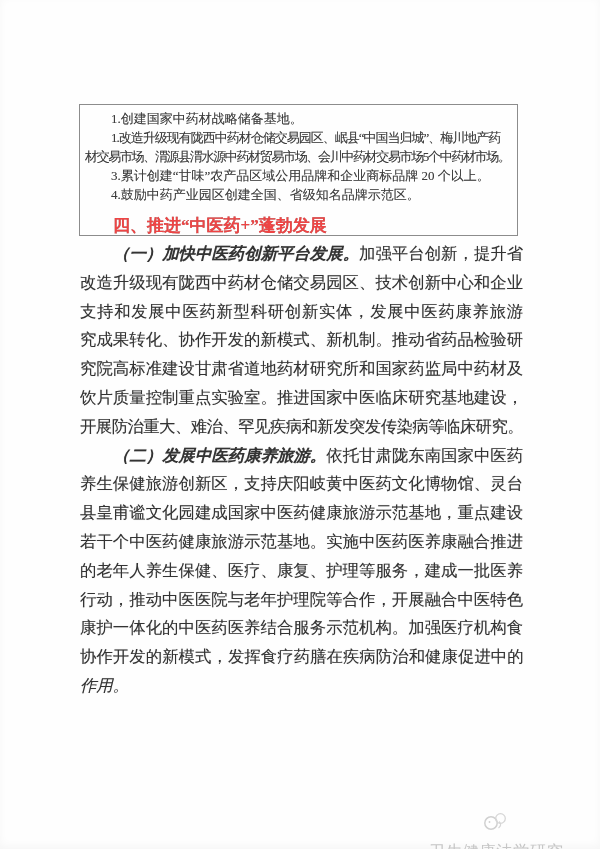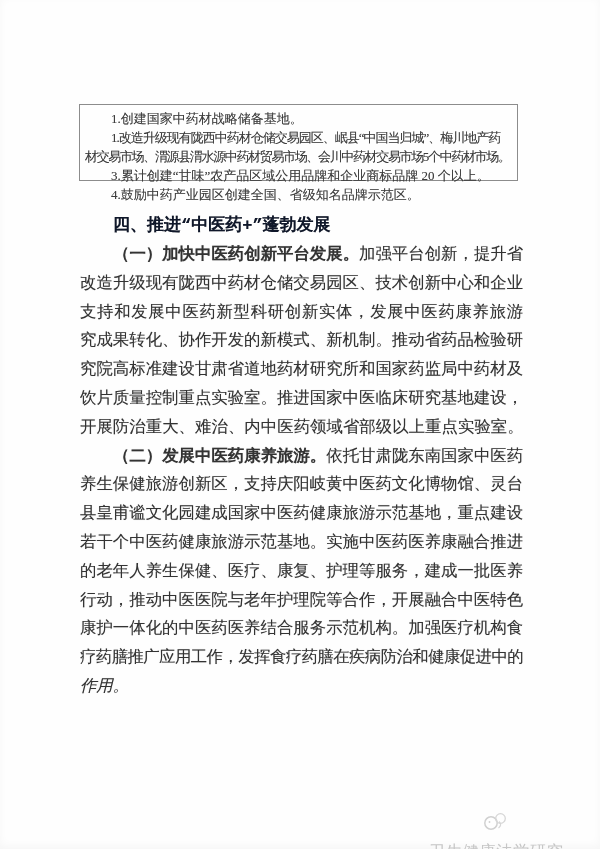--- a/index.html
+++ b/index.html
@@ -16,21 +16,21 @@
     font-family: "Liberation Serif", "DejaVu Serif", serif;
     box-shadow: inset 0 -3px 8px rgba(0,0,0,0.035);
   }
 
   
   .callout-box {
     position: absolute;
     left: 79px;
     top: 104px;
     width: 439px;
-    height: 77px;
+    height: 132px;
     box-sizing: border-box;
     border: 1px solid #8c8c8c;
     padding: 4px 5px;
     color: #3d3d3d;
     font-size: 13px;
     line-height: 19px;
     text-shadow: 0 0 0.6px rgba(70,70,70,0.45);
   }
   .box-line {
     height: 19px;
@@ -40,25 +40,25 @@
   .box-line.indent { text-indent: 26px; }
   .box-line.tight   { letter-spacing: -1.0px; }
   .box-line.tighter { letter-spacing: -1.35px; }
 
   
   .section-heading {
     position: absolute;
     left: 80px;
     top: 212px;
     width: 443px;
-    font-family: Liberation Mono, monospace;
+    font-family: Liberation Serif, serif;
     font-weight: bold;
     font-size: 17px;
     line-height: 28px;
-    color: #0f172a;
+    color: #ef4444;
     text-indent: 33px;
     white-space: nowrap;
     text-shadow: 0 0 0.5px rgba(30,30,30,0.5);
   }
 
   
   .body-text {
     position: absolute;
     left: 80px;
     top: 240px;
@@ -75,21 +75,21 @@
     text-align-last: justify;
     letter-spacing: -0.1px;
   }
   .bline.indent { text-indent: 33px; }
   .bline.tight  { letter-spacing: -0.65px; }
   .bline.short  {
     text-align: left;
     text-align-last: left;
     font-style: italic;
   }
-  .lead { font-weight: bold; }
+  .lead { font-weight: bold; font-style: italic; }
 
   
   .watermark {
     position: absolute;
     left: 429px;
     top: 810px;
     display: flex;
     align-items: center;
     gap: 5px;
     flex-direction: column;
@@ -117,30 +117,30 @@
 
   <div class="section-heading">四、推进“中医药+”蓬勃发展</div>
 
   <div class="body-text">
     <div class="bline indent"><span class="lead">（一）加快中医药创新平台发展。</span><span>加强平台创新，提升省</span></div>
     <div class="bline">改造升级现有陇西中药材仓储交易园区、技术创新中心和企业技</div>
     <div class="bline">支持和发展中医药新型科研创新实体，发展中医药康养旅游</div>
     <div class="bline">究成果转化、协作开发的新模式、新机制。推动省药品检验研</div>
     <div class="bline">究院高标准建设甘肃省道地药材研究所和国家药监局中药材及</div>
     <div class="bline">饮片质量控制重点实验室。推进国家中医临床研究基地建设，</div>
-    <div class="bline tight">开展防治重大、难治、内中医药领域省部级以上重点实验室。</div>
+    <div class="bline tight">开展防治重大、难治、罕见疾病和新发突发传染病等临床研究。</div>
 
     <div class="bline indent"><span class="lead">（二）发展中医药康养旅游。</span><span>依托甘肃陇东南国家中医药</span></div>
     <div class="bline">养生保健旅游创新区，支持庆阳岐黄中医药文化博物馆、灵台</div>
     <div class="bline">县皇甫谧文化园建成国家中医药健康旅游示范基地，重点建设</div>
     <div class="bline">若干个中医药健康旅游示范基地。实施中医药医养康融合推进</div>
     <div class="bline">的老年人养生保健、医疗、康复、护理等服务，建成一批医养</div>
     <div class="bline">行动，推动中医医院与老年护理院等合作，开展融合中医特色</div>
     <div class="bline">康护一体化的中医药医养结合服务示范机构。加强医疗机构食</div>
-    <div class="bline tight">疗药膳推广应用工作，发挥食疗药膳在疾病防治和健康促进中的</div>
+    <div class="bline tight">协作开发的新模式，发挥食疗药膳在疾病防治和健康促进中的</div>
     <div class="bline short">作用。</div>
   </div>
 
   <div class="watermark">
     <span>
       <svg width="27" height="22" viewBox="0 0 27 22">
         <circle cx="8" cy="13" r="6.2" fill="none" stroke="#d0d0d0" stroke-width="1.5"></circle>
         <circle cx="17.5" cy="8.5" r="4.8" fill="none" stroke="#d6d6d6" stroke-width="1.3"></circle>
         <path d="M16 11.5 q3.5 3.5 -0.5 6.5" fill="none" stroke="#d6d6d6" stroke-width="1.2"></path>
         <circle cx="6.5" cy="12" r="0.9" fill="#d0d0d0"></circle>

